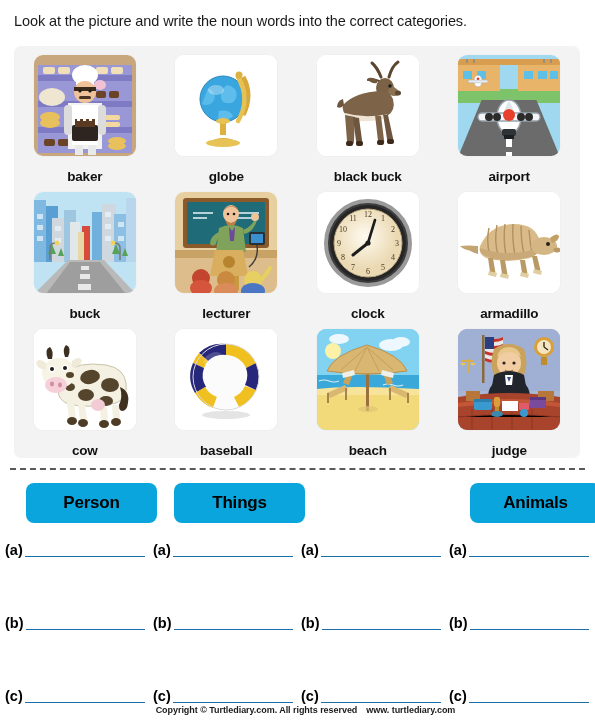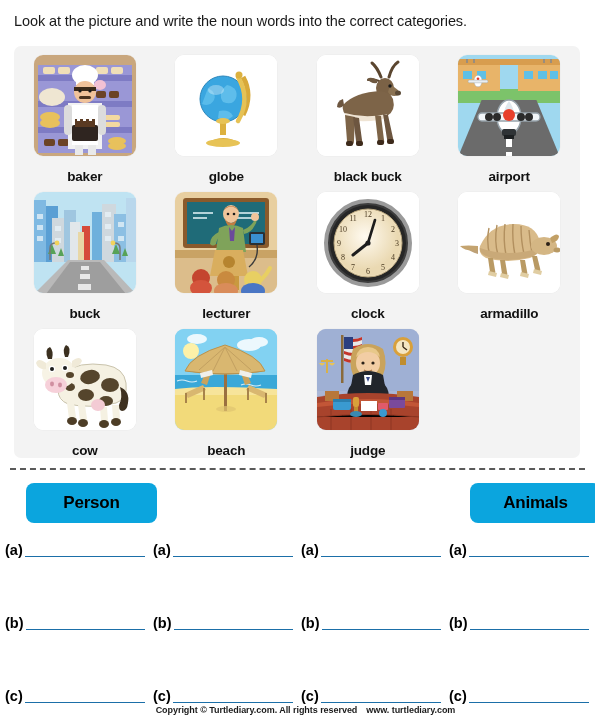--- a/index.html
+++ b/index.html
@@ -552,20 +552,40 @@
           <circle cx="18" cy="40" r="3.2" fill="#ffffff"></circle>
             <circle cx="18" cy="40" r="2" fill="#1d1d1d"></circle>
           <circle cx="31" cy="39" r="3.2" fill="#ffffff"></circle>
             <circle cx="31" cy="39" r="2" fill="#1d1d1d"></circle>
           <ellipse cx="36" cy="46" rx="4" ry="3" fill="#55452c"></ellipse>
         </svg>
       </div>
       <div class="pic-label">cow</div>
     </div>
 
+    <div class="pic-cell">
+      <div class="tile">
+        <svg viewBox="0 0 102 102">
+          <rect width="102" height="102" fill="#ffffff"></rect>
+          <ellipse cx="51" cy="86" rx="24" ry="4" fill="#e4e4e4"></ellipse>
+          <circle cx="51" cy="48" r="33" fill="#fbfbfb"></circle>
+          <path d="M51 15 a33 33 0 0 1 30 19 l-10 5 a22 22 0 0 0 -20 -13 z" fill="#f0c020"></path>
+          <path d="M24 24 a33 33 0 0 1 27 -9 l0 11 a22 22 0 0 0 -18 6 z" fill="#26277a"></path>
+          <path d="M18 34 a33 33 0 0 1 6 -10 l9 8 a22 22 0 0 0 -4 7 z" fill="#f0c020"></path>
+          <path d="M18 34 a33 33 0 0 0 2 30 l11 -6 a22 22 0 0 1 -2 -19 z" fill="#26277a"></path>
+          <path d="M20 64 a33 33 0 0 0 18 15 l4 -11 a22 22 0 0 1 -12 -10 z" fill="#f0c020"></path>
+          <path d="M38 79 a33 33 0 0 0 26 -1 l-5 -10 a22 22 0 0 1 -17 0 z" fill="#fbfbfb"></path>
+          <path d="M64 78 a33 33 0 0 0 17 -17 l-11 -4 a22 22 0 0 1 -11 11 z" fill="#f0c020"></path>
+          <path d="M81 34 a33 33 0 0 1 0 27 l-11 -5 a22 22 0 0 0 1 -17 z" fill="#26277a"></path>
+          <circle cx="51" cy="48" r="33" fill="none" stroke="#d9d9d9" stroke-width="1"></circle>
+          <ellipse cx="38" cy="30" rx="10" ry="6" fill="#ffffff" opacity="0.18" transform="rotate(-25 38 30)"></ellipse>
+        </svg>
+      </div>
+      <div class="pic-label">baseball</div>
+    </div>
 
     <div class="pic-cell">
       <div class="tile">
         <svg viewBox="0 0 102 102">
           <rect width="102" height="102" fill="#7fd0f0"></rect>
           <rect y="0" width="102" height="46" fill="#82d2f2"></rect>
           <g fill="#ffffff" opacity="0.85">
             <ellipse cx="74" cy="16" rx="12" ry="6"></ellipse>
               <ellipse cx="84" cy="13" rx="9" ry="5"></ellipse>
             <ellipse cx="22" cy="10" rx="10" ry="5"></ellipse>
@@ -683,20 +703,23 @@
 
   </div>
 </div>
 
 <div class="divider" style="border-top-color: rgb(90, 90, 90);"></div>
 
 <div class="cat-row">
   <div class="cat-col c0">
     <div class="cat-btn" style="background: rgb(11, 165, 222);">Person</div>
   </div>
+  <div class="cat-col c1">
+    <div class="cat-btn" style="background: rgb(11, 165, 222);">Things</div>
+  </div>
   <div class="cat-col c3">
     <div class="cat-btn" style="background: rgb(11, 165, 222);">Animals</div>
   </div>
 </div>
 
 <div class="answers">
 
   <div class="ans-col c0">
     <div class="ans-item">
       <span class="ans-marker">(a)</span>

